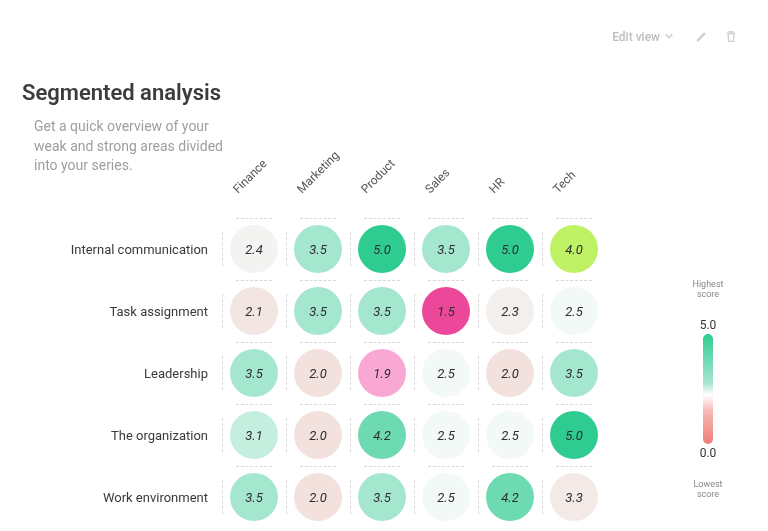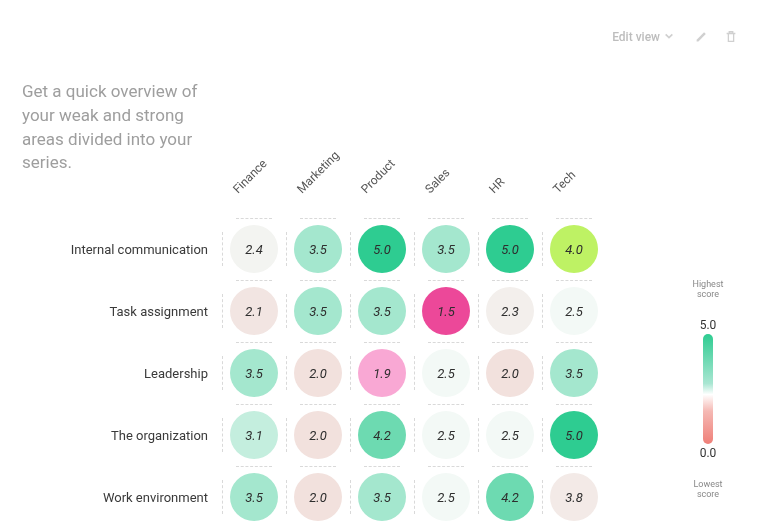--- a/index.html
+++ b/index.html
@@ -49,24 +49,24 @@
     top:80px;
     max-width:230px;
   }
   .title{
     font-size:22px;
     font-weight:600;
     color:#3c3c3c;
     margin:0 0 6px 0;
   }
   .subtitle{
-    font-size:17px;
+    font-size:14px;
     line-height:1.4;
     color:#9e9e9e;
-    margin:0;
+    margin:12px;
     max-width:190px;
   }
   .heatmap{
     position:absolute;
     left:22px;
     top:156px;
     display:grid;
     grid-template-columns:200px repeat(6,64px);
     grid-auto-rows:62px;
   }
@@ -170,20 +170,21 @@
         </svg>
     </span>
     <span class="tool-icon">
       <svg viewBox="0 0 16 16" width="14" height="14" fill="none" stroke="currentColor" stroke-width="1.5">
           <path d="M3 4h10M6 4V2h4v2M5 4v9h6V4"></path>
         </svg>
     </span>
   </div>
 
   <div class="header">
+    <h1 class="title">Segmented analysis</h1>
     <p class="subtitle">Get a quick overview of your weak and strong areas divided into your series.</p>
   </div>
 
   <div class="heatmap" id="heatmap">
 
   <div class="corner"></div>
       <div class="col-hdr">
         <span>Finance</span>
       </div>
       <div class="col-hdr">
@@ -287,21 +288,21 @@
       <div class="cell">
         <div class="bubble" style="background: rgb(164, 231, 206);">3.5</div>
       </div>
       <div class="cell">
         <div class="bubble" style="background: rgb(243, 249, 246);">2.5</div>
       </div>
       <div class="cell">
         <div class="bubble" style="background: rgb(109, 218, 177);">4.2</div>
       </div>
       <div class="cell">
-        <div class="bubble" style="background: rgb(243, 234, 231);">3.8</div>
+        <div class="bubble" style="background: rgb(243, 234, 231);">3.3</div>
       </div>
     </div>
 
   <div class="legend">
     <div class="cap">Highest score</div>
     <div class="num">5.0</div>
     <div class="bar"></div>
     <div class="num">0.0</div>
     <div class="cap2">Lowest score</div>
   </div>

